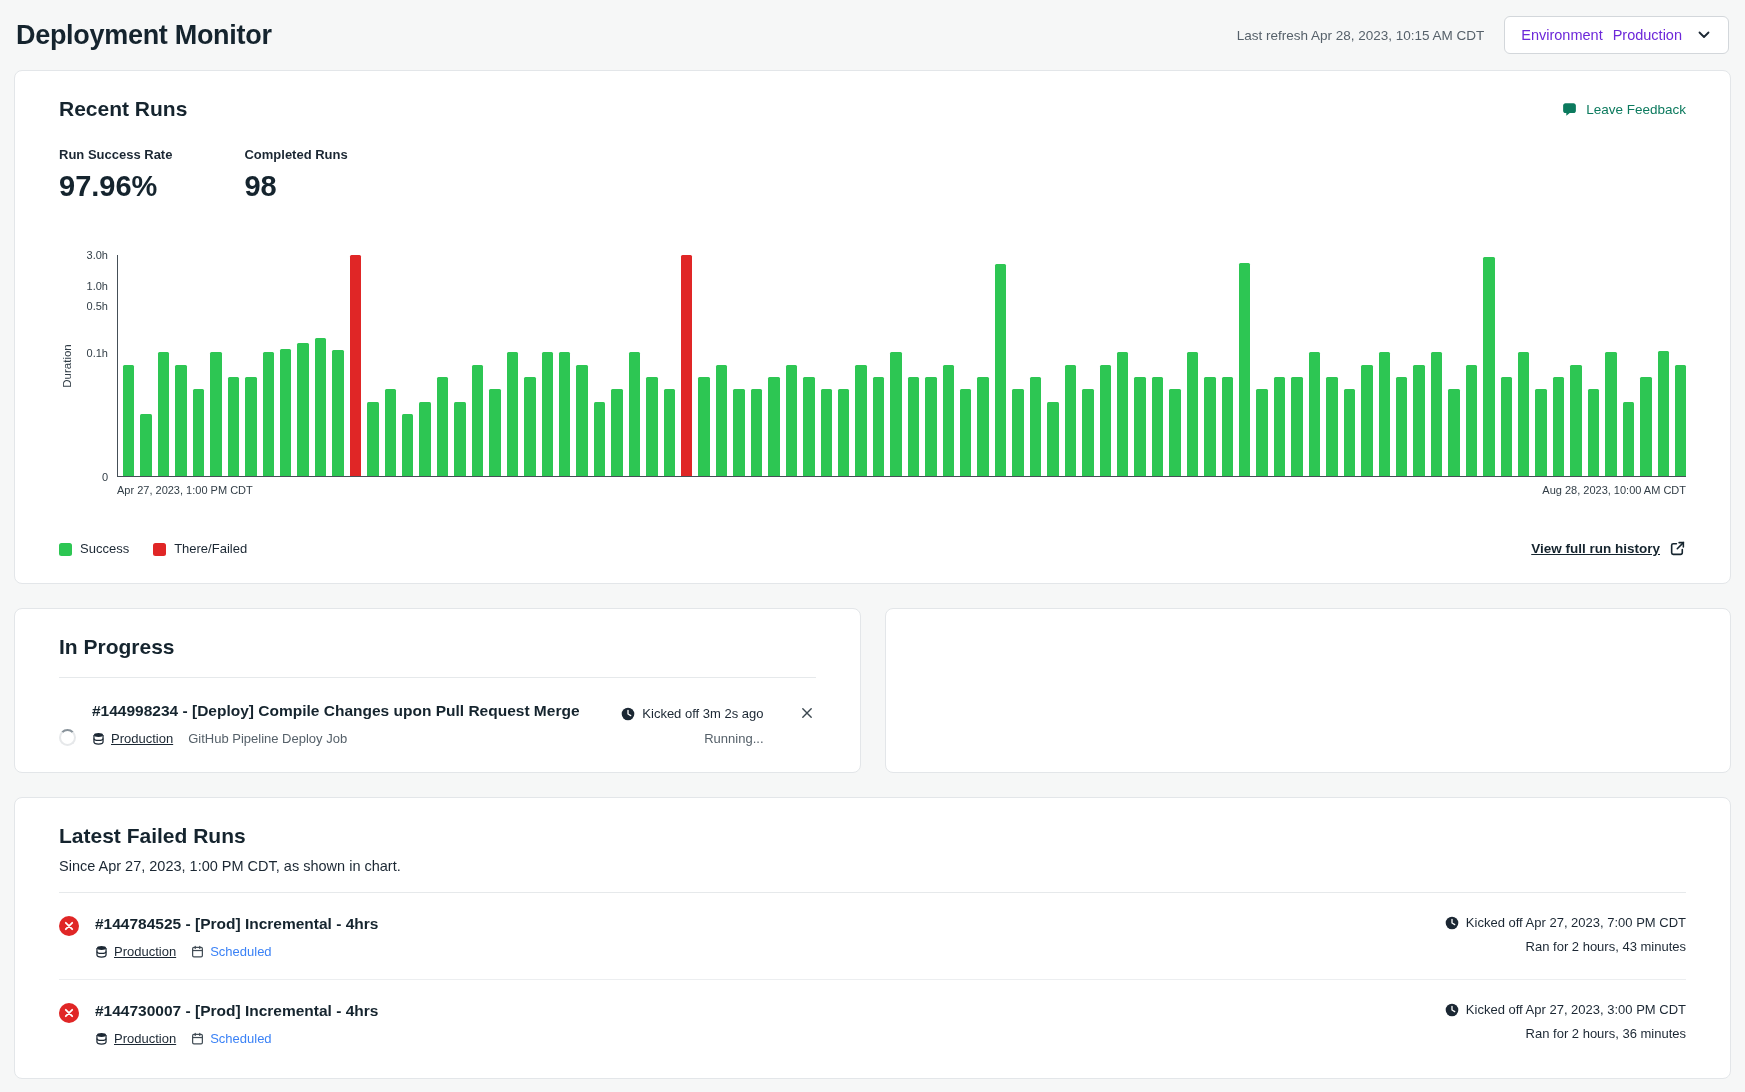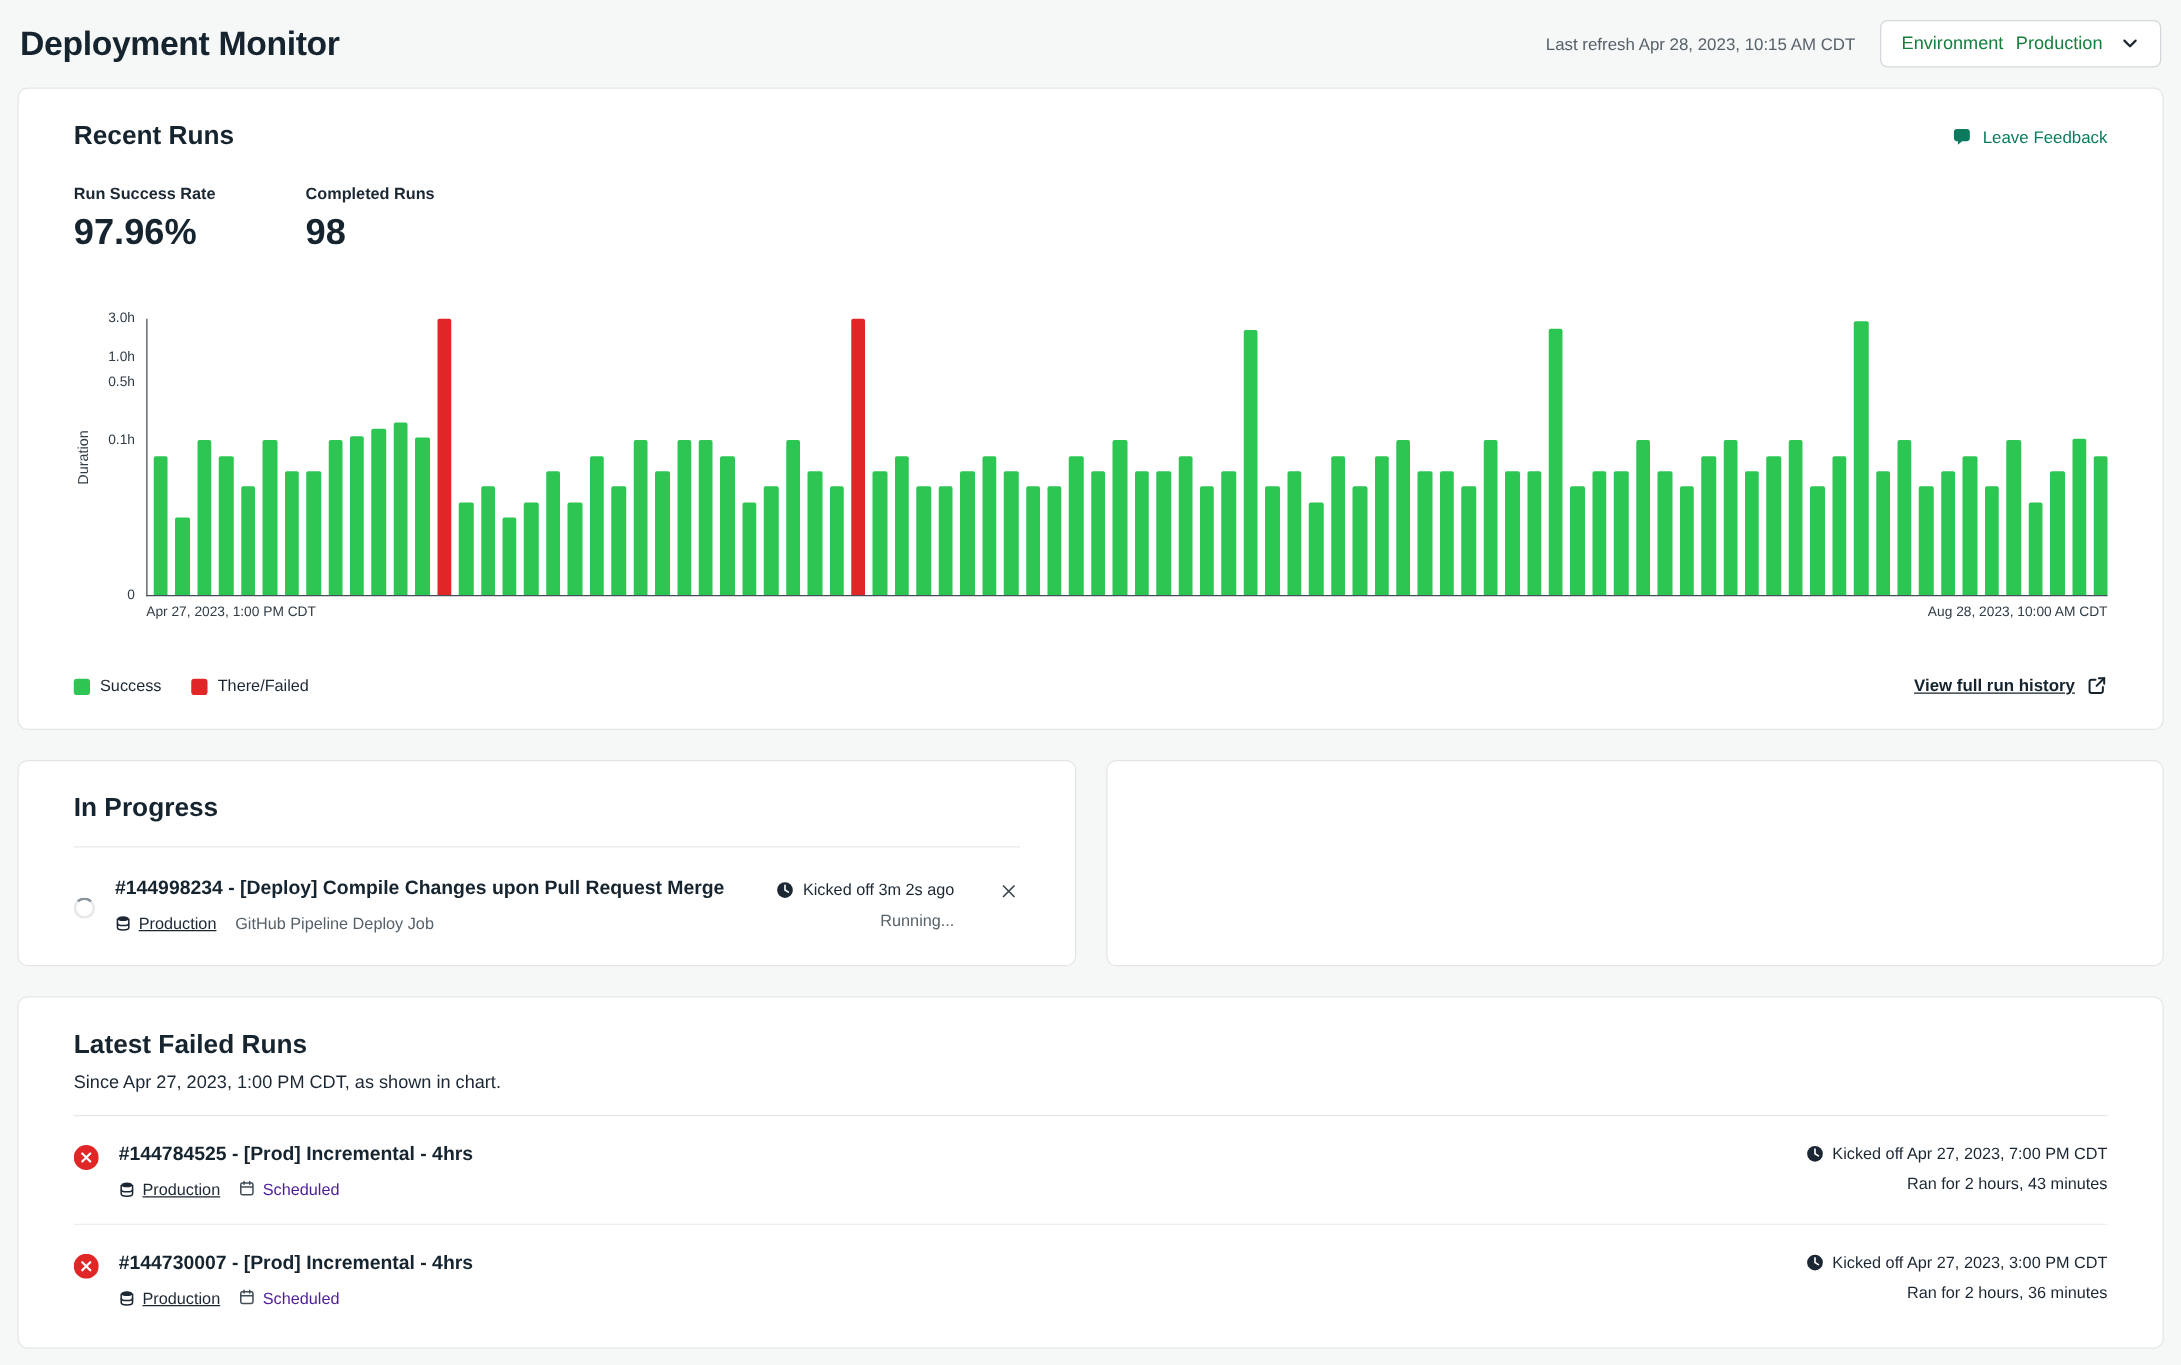--- a/index.html
+++ b/index.html
@@ -12,21 +12,21 @@
     padding:14px 14px 10px;
   }
   
   .topbar { display:flex; justify-content:space-between; align-items:center; padding:2px 2px 16px; }
   .page-title { font-size:27px; font-weight:700; letter-spacing:-0.3px; color:#15242e; }
   .topbar-right { display:flex; align-items:center; gap:20px; }
   .last-refresh { font-size:13.5px; color:#56616a; }
   .env-select {
     display:flex; align-items:center; gap:10px;
     background:#fff; border:1px solid #d3d7db; border-radius:6px;
-    padding:10px 16px; font-size:14.5px; color:#15803d; cursor:pointer;
+    padding:10px 16px; font-size:14.5px; color:#6d28d9; cursor:pointer;
     font-family:inherit;
   }
   .env-select .chev { display:flex; margin-left:4px; }
 
   
   .card { background:#fff; border:1px solid #e3e6e9; border-radius:8px; padding:26px 44px; }
   .card h2 { font-size:21px; font-weight:700; color:#15242e; }
   .card-divider { border-bottom:1px solid #e6e9eb; margin-top:18px; }
 
   
@@ -53,35 +53,35 @@
   .legend { display:flex; gap:24px; }
   .legend-item { display:flex; align-items:flex-end; gap:8px; font-size:13px; color:#1b2733; }
   .swatch { width:13px; height:13px; border-radius:2.5px; display:inline-block; }
   .view-history { display:flex; align-items:center; gap:9px; font-size:13.5px; font-weight:700; color:#15242e; cursor:pointer; text-decoration:none; }
   .view-history .vh-text { text-decoration:underline; }
 
   
   .row-2 { display:flex; gap:24px; margin-top:24px; }
   .row-2 .card { flex:1; }
 
-  .run-row { display:flex; gap:16px; margin-top:24px; align-items:center; }
+  .run-row { display:flex; gap:16px; margin-top:24px; align-items:flex-end; }
   .spinner {
     width:17px; height:17px; flex:none; margin-top:4px;
     border-radius:50%;
     border:2px solid #e6e8ea; border-top-color:#89939b;
     animation:spin 1.1s linear infinite;
   }
   @keyframes spin { to { transform:rotate(360deg); } }
   .run-main { flex:1; min-width:0; }
   .run-title { font-size:15.5px; font-weight:700; color:#15242e; }
   .run-sub { display:flex; align-items:center; gap:15px; margin-top:11px; }
   .env-link { display:flex; align-items:center; gap:6px; font-size:13px; color:#1b2733; cursor:pointer; }
   .env-link .env-text { text-decoration:underline; }
   .job-name { font-size:13px; color:#56616a; }
-  .trigger { display:flex; gap:6px; font-size:13px; color:#4c1d95; }
+  .trigger { display:flex; align-items:center; gap:6px; font-size:13px; color:#3b82f6; }
 
   .run-meta { flex:none; text-align:right; }
   .meta-line { display:flex; align-items:center; justify-content:flex-end; gap:7px; font-size:13px; color:#1b2733; }
   .running { font-size:13px; color:#56616a; margin-top:10px; }
   .ran-for { font-size:13px; color:#1b2733; margin-top:9px; }
   .close-btn { background:none; border:none; cursor:pointer; margin-left:18px; padding:2px; align-self:flex-start; margin-top:2px; }
 
   .queue-empty { font-size:14.5px; margin-top:28px; color:#1b2733; }
 
   

